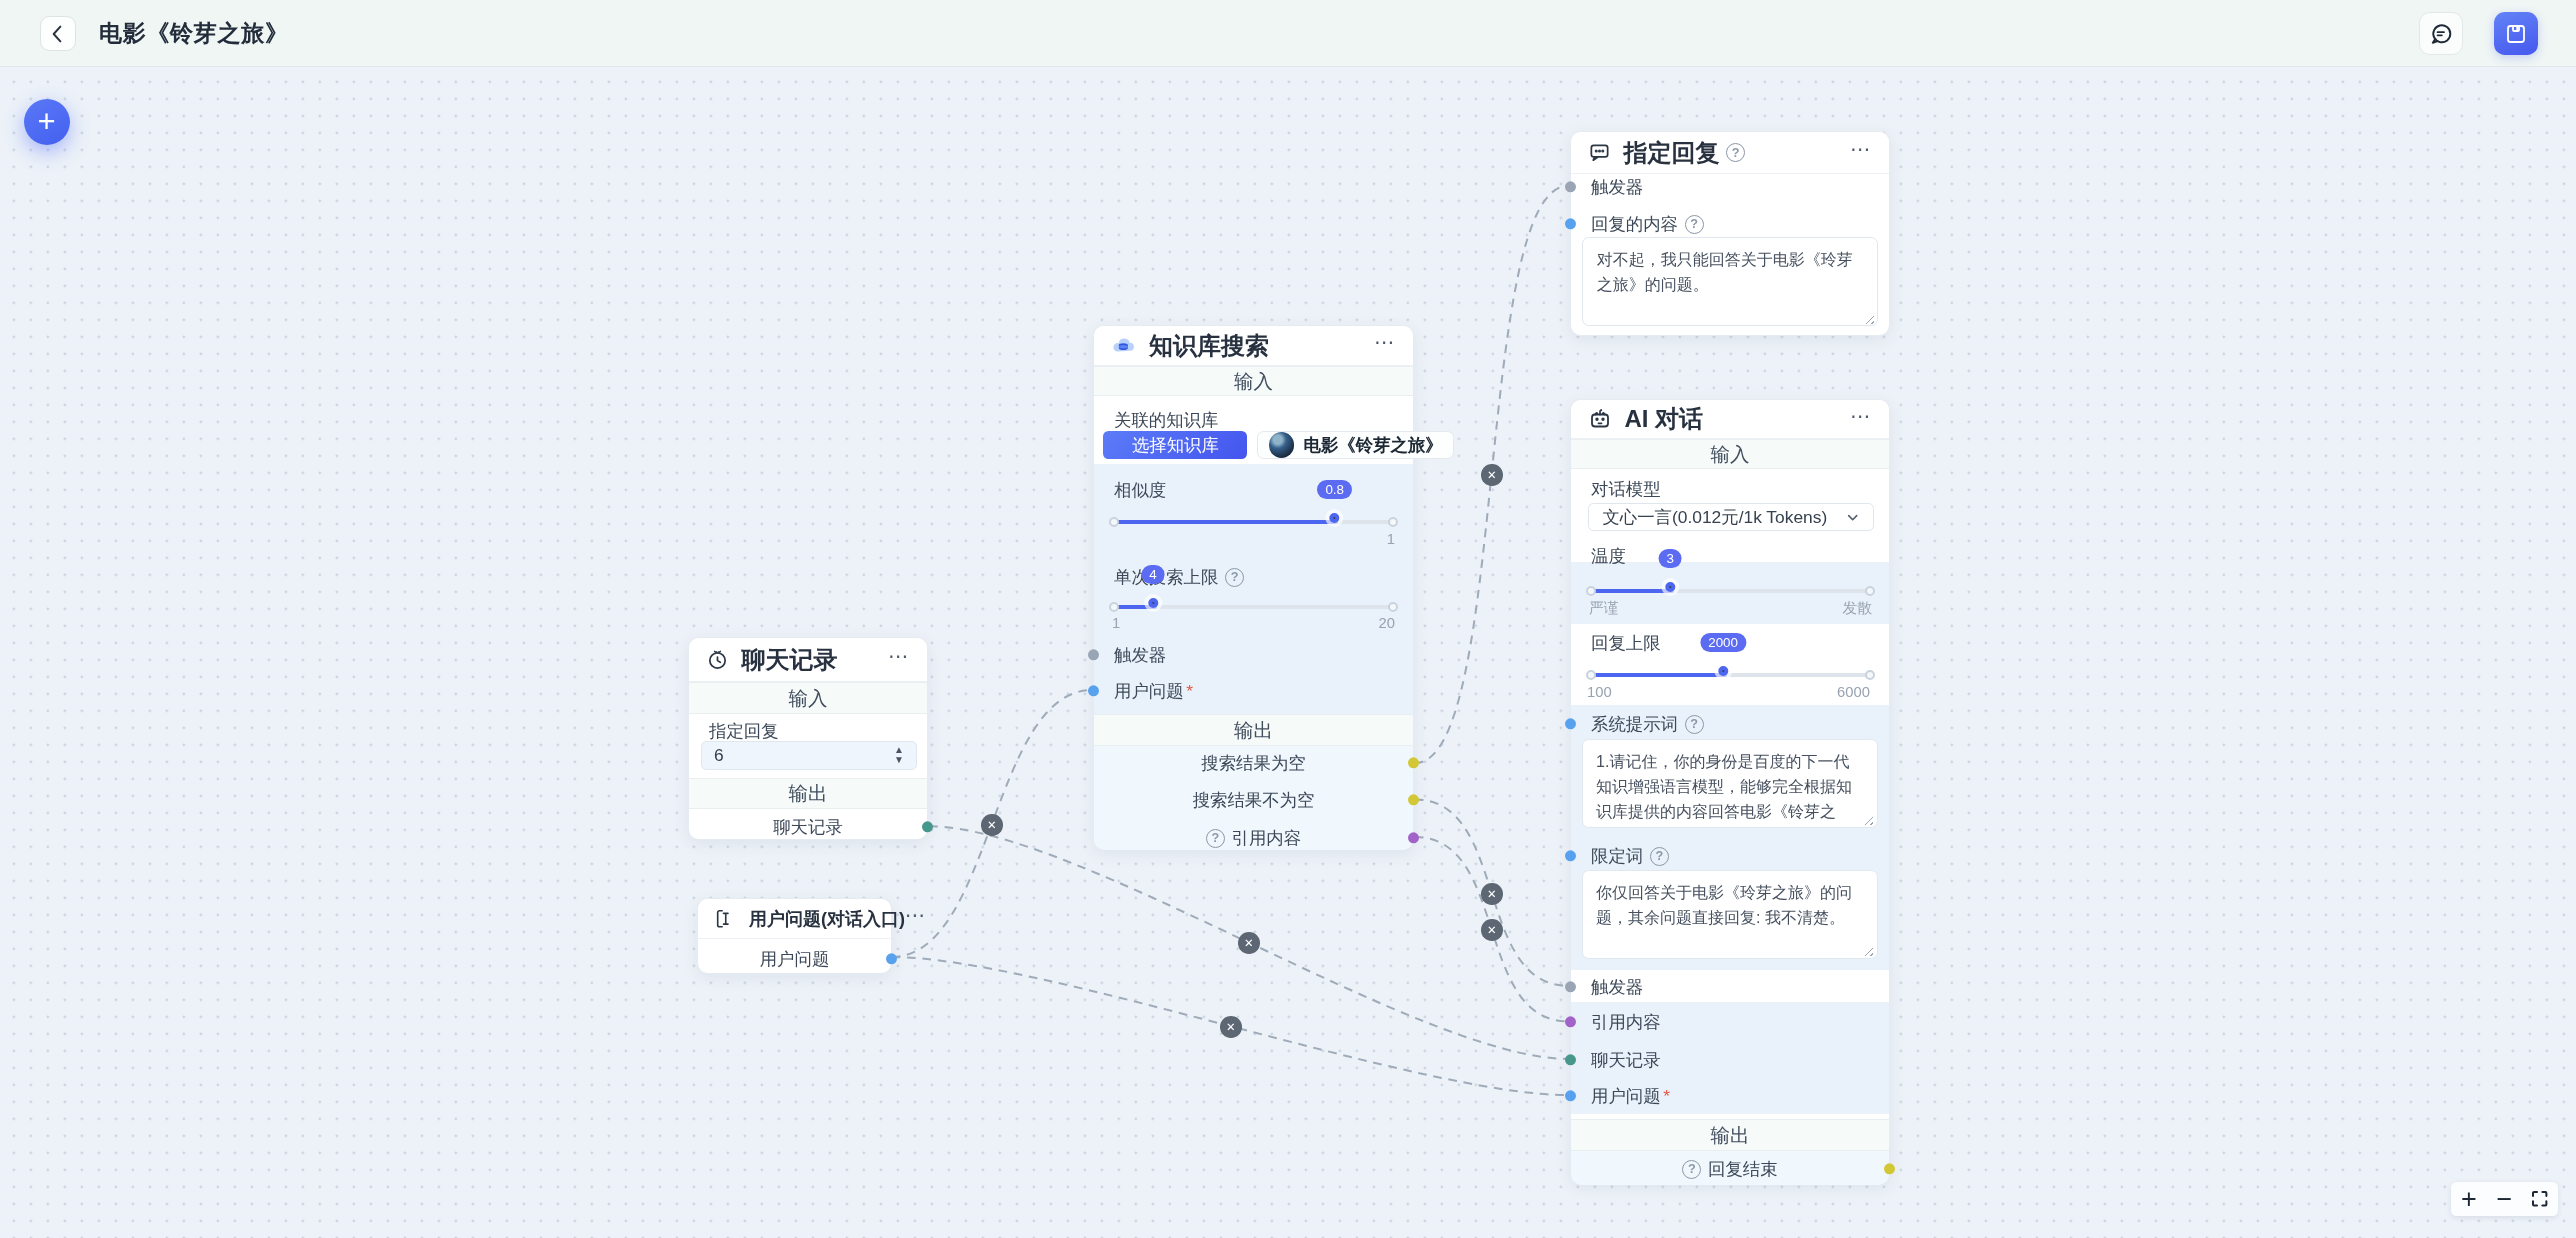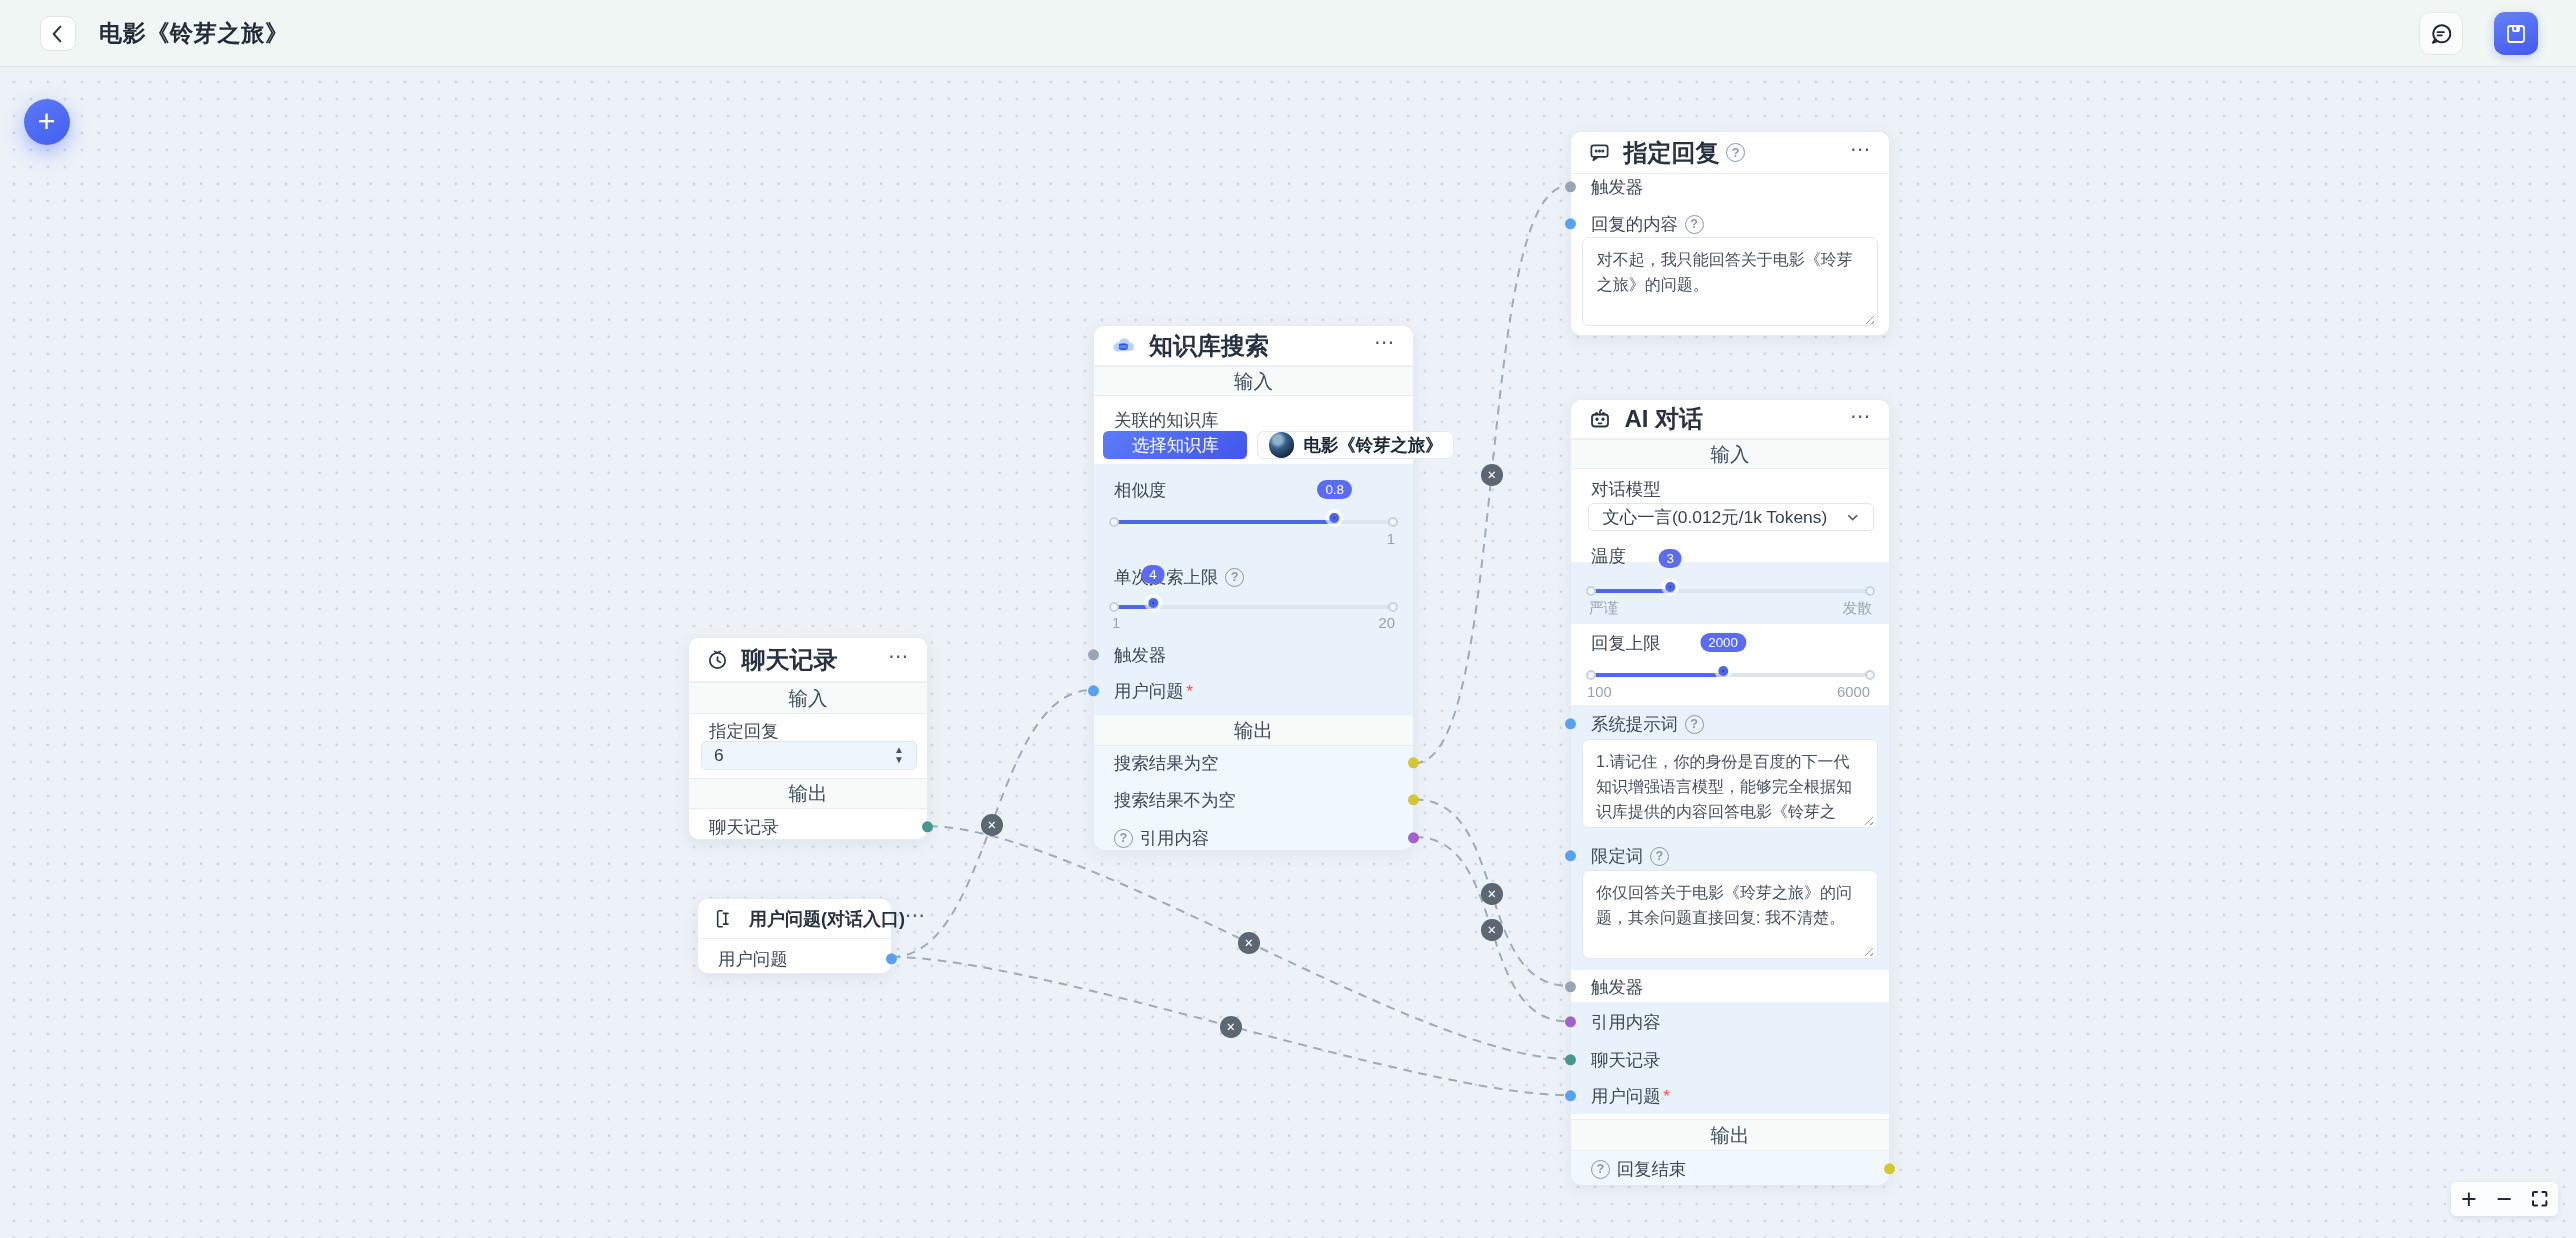--- a/index.html
+++ b/index.html
@@ -48,21 +48,21 @@
 
   .band { position:absolute; left:0; width:100%; background:#f6faf9; border-top:0.7px solid #e9eef0;
     border-bottom:0.7px solid #e9eef0; display:flex; align-items:center; justify-content:center;
     font-size:19.5px; color:#414e5e; font-weight:500; }
 
   .tint { position:absolute; left:0; width:100%; background:#e9f2fb; }
   .tint.soft { background:#f0f7fd; }
 
   .row { position:absolute; left:0; width:100%; height:20px; display:flex; align-items:center; padding:0 20px; }
   .row .lbl { font-size:17.4px; color:#3c4858; white-space:nowrap; }
-  .row.right { justify-content:flex-start; }
+  .row.right { justify-content:center; }
   .req { color:#e45540; font-size:17.4px; margin-left:2.7px; }
 
   .pdot { position:absolute; width:11.4px; height:11.4px; border-radius:50%; top:50%; transform:translateY(-50%); cursor:crosshair; }
   .pdot.pl { left:-6px; } .pdot.pr { right:-6px; }
   .dot-gray{background:#99a5b5;} .dot-blue{background:#58a1ef;} .dot-yellow{background:#d2c735;}
   .dot-purple{background:#a263c8;} .dot-teal{background:#47978d;}
 
   .help { width:19px; height:19px; border-radius:50%; border:1.3px solid #8b98a8; color:#8b98a8; font-size:12.7px; font-weight:700;
     display:inline-flex; align-items:center; justify-content:center; margin-left:6.7px; cursor:pointer; flex:0 0 auto; }
 

